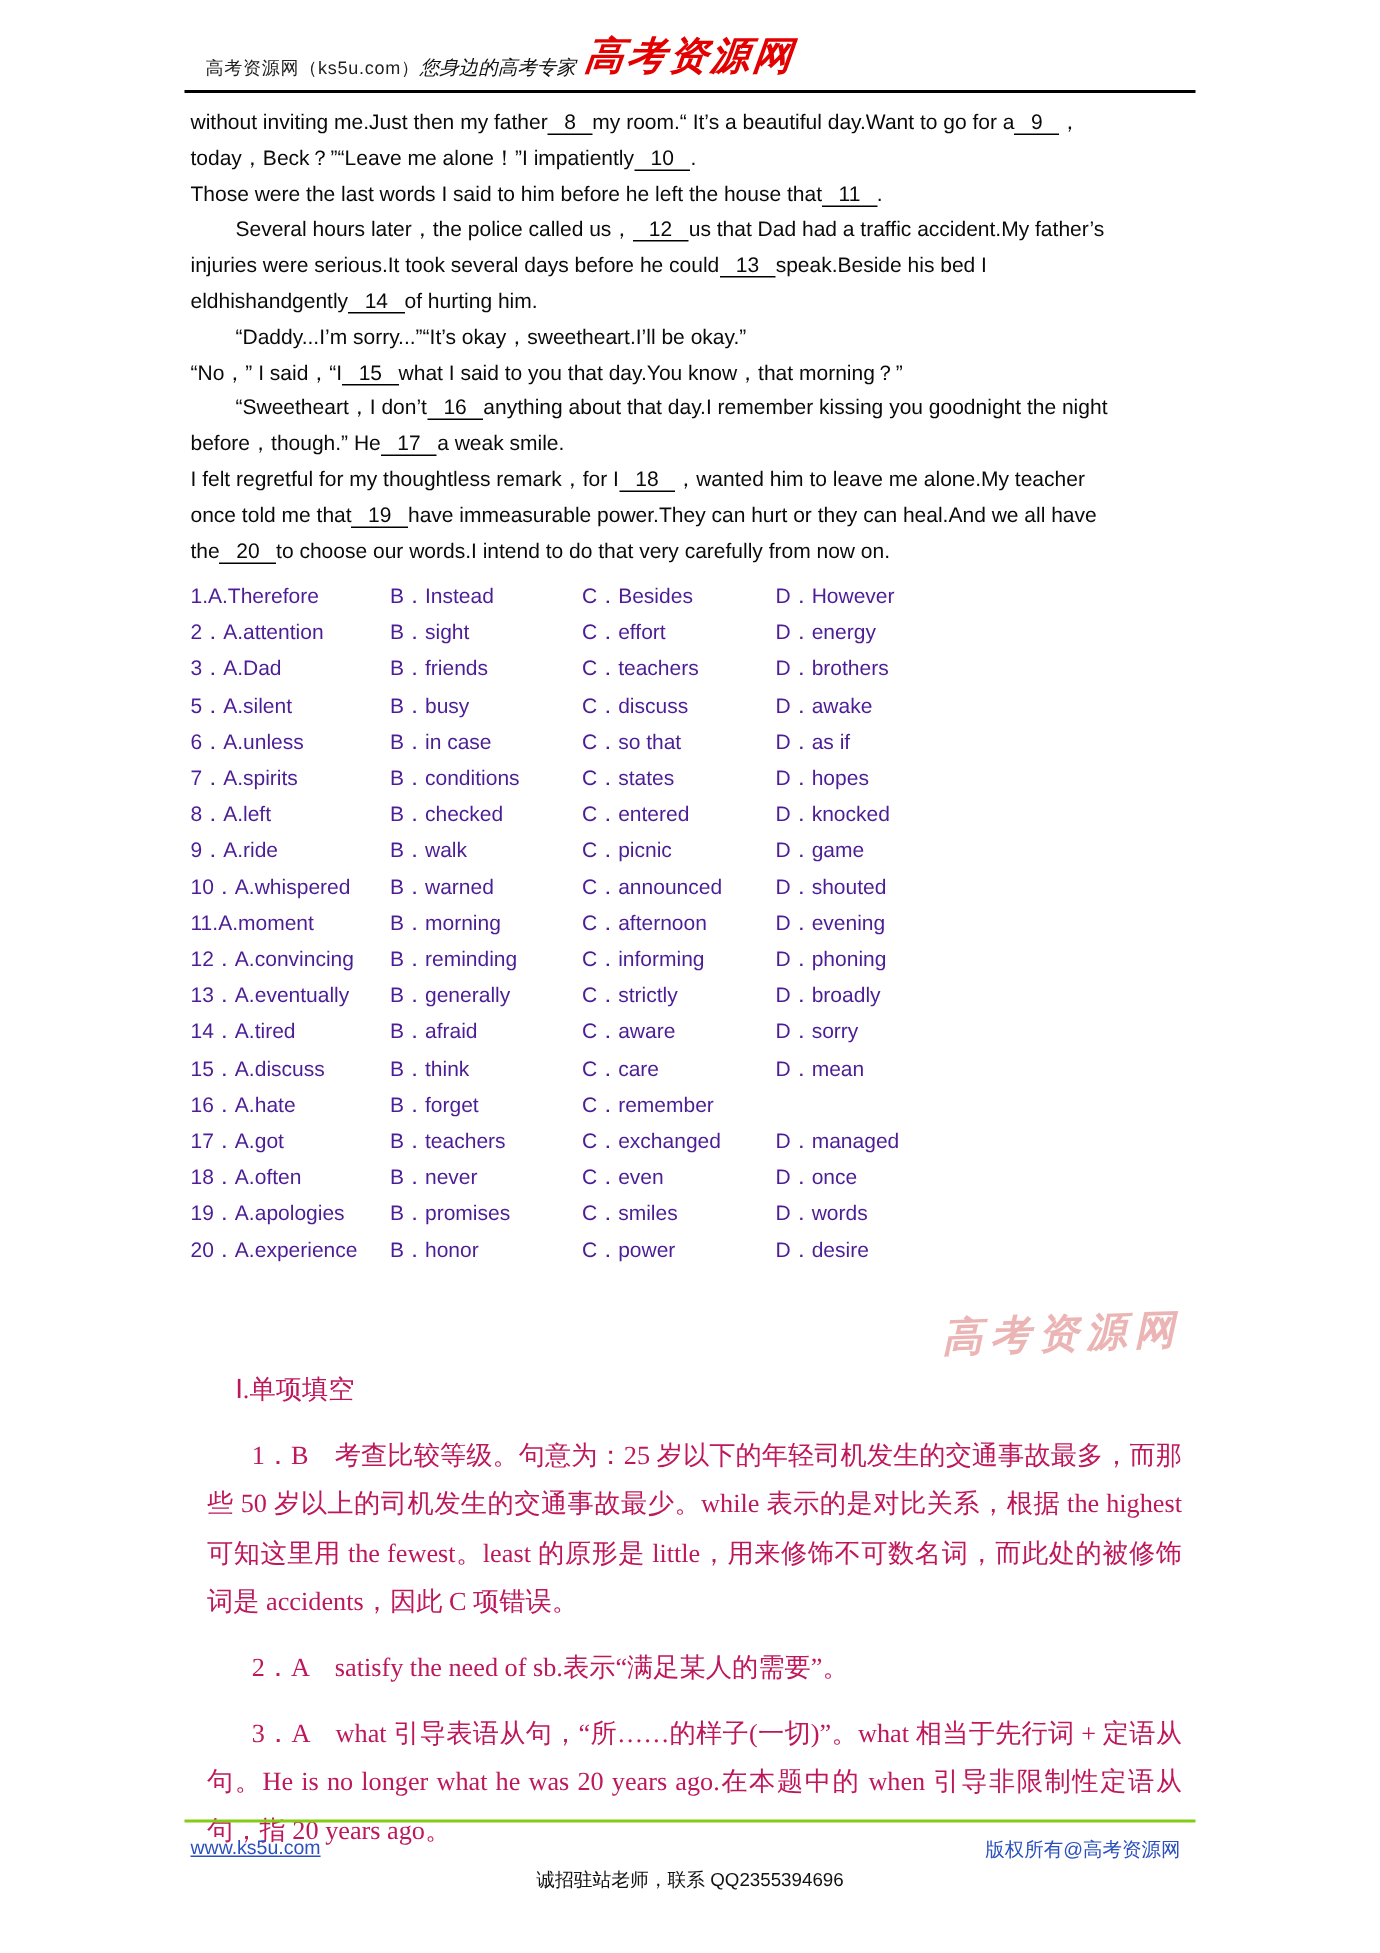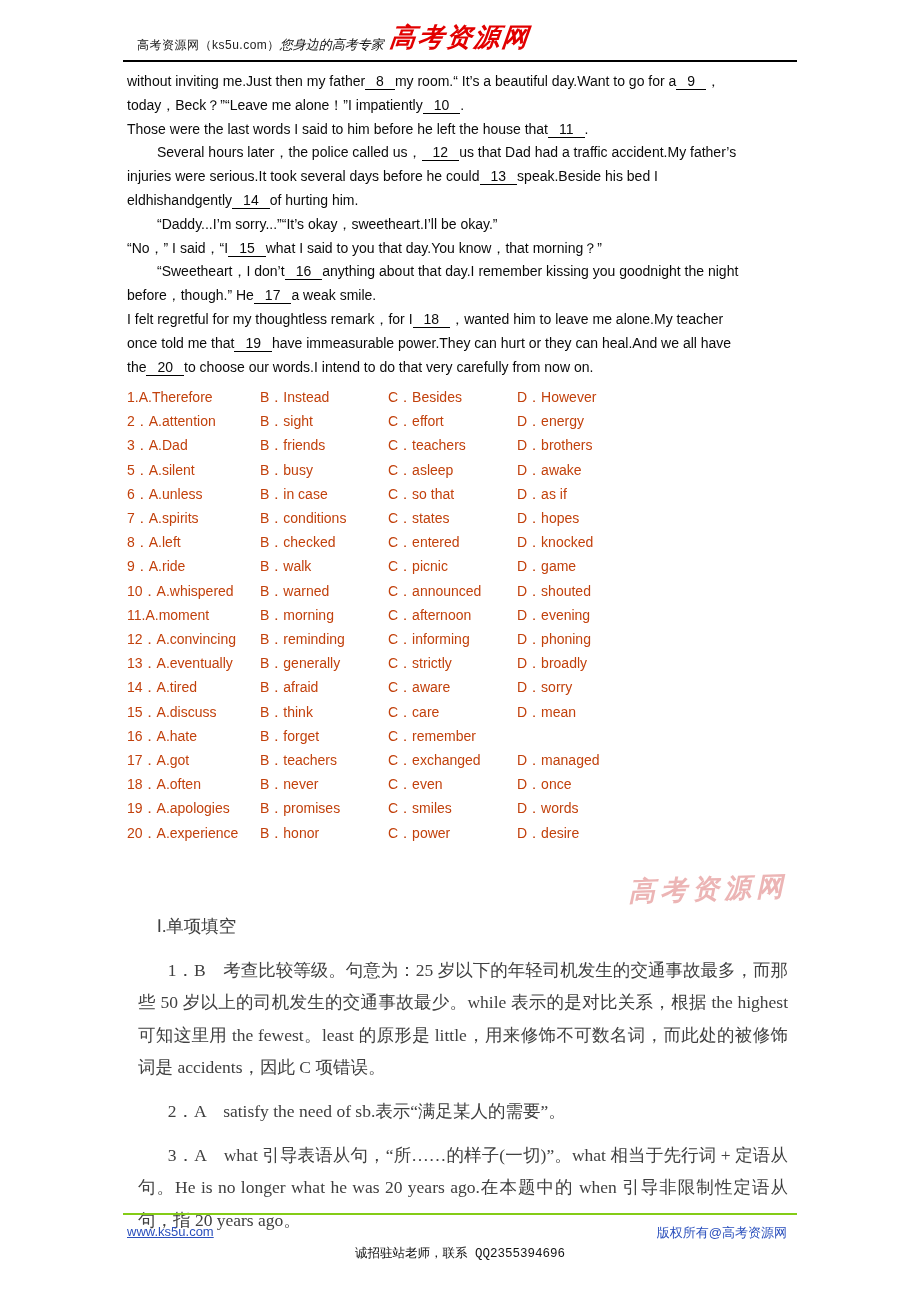--- a/index.html
+++ b/index.html
@@ -35,56 +35,56 @@
   .pline { white-space:nowrap; }
   .pline.indent { padding-left:30px; }
   .blank {
     display:inline-block; border-bottom:1.2px solid #000;
     padding:0 11px; text-align:center; line-height:15px;
   }
 
   
   .options {
     position:absolute; left:127px; top:385px; width:672px;
-    font-size:14px; color:#c2410c;
+    font-size:14px; color:#4c1d95;
   }
   .orow {
     display:grid; grid-template-columns:133px 128px 129px auto;
     line-height:24.2px; white-space:nowrap;
   }
 
   
   .watermark {
     position:absolute; left:628px; top:870px; width:220px;
     color:rgba(221,120,120,0.55);
     font-family:"DejaVu Serif", serif; font-style:italic; font-weight:bold;
     font-size:27px; letter-spacing:5px; transform:rotate(-2deg);
     white-space:nowrap; pointer-events:none;
   }
 
   
   .expl {
     position:absolute; left:127px; top:910px; width:672px;
     font-family:"Liberation Serif", serif;
-    font-size:17.5px; line-height:32.6px; color:#404040;
+    font-size:17.5px; line-height:32.6px; color:#be185d;
     text-align:justify;
   }
   .expl .sec-title { text-indent:1.7em; }
   .expl p { text-indent:1.7em; margin:11px; }
 
   
   .ftr {
     position:absolute; left:123px; top:1213px; width:674px;
     border-top:2px solid #84cc16; padding-top:9px;
     font-size:13px;
   }
   .ftr-row { display:flex; justify-content:space-between; padding:0 10px 0 4px; }
   .ftr-link { color:#2b50bd; text-decoration:underline; cursor:pointer; }
   .ftr-copy { color:#2b50bd; }
-  .ftr-center { text-align:center; font-size:12.5px; color:#111; margin-top:3px;font-family:Liberation Mono, monospace; }
+  .ftr-center { text-align:center; font-size:12.5px; color:#111; margin-top:3px; }
 </style>
 </head>
 <body>
 
 <div class="page">
 
   <div class="hdr">
     <span class="hdr-left">高考资源网（ks5u.com）</span>
     <span class="hdr-logo">高考资源网</span>
     <span class="hdr-right">您身边的高考专家</span>
@@ -121,21 +121,21 @@
       </div>
       <div class="orow">
         <span>3．A.Dad</span>
         <span>B．friends</span>
         <span>C．teachers</span>
         <span>D．brothers</span>
       </div>
       <div class="orow">
         <span>5．A.silent</span>
         <span>B．busy</span>
-        <span>C．asleep</span>
+        <span>C．discuss</span>
         <span>D．awake</span>
       </div>
       <div class="orow">
         <span>6．A.unless</span>
         <span>B．in case</span>
         <span>C．so that</span>
         <span>D．as if</span>
       </div>
       <div class="orow">
         <span>7．A.spirits</span>

